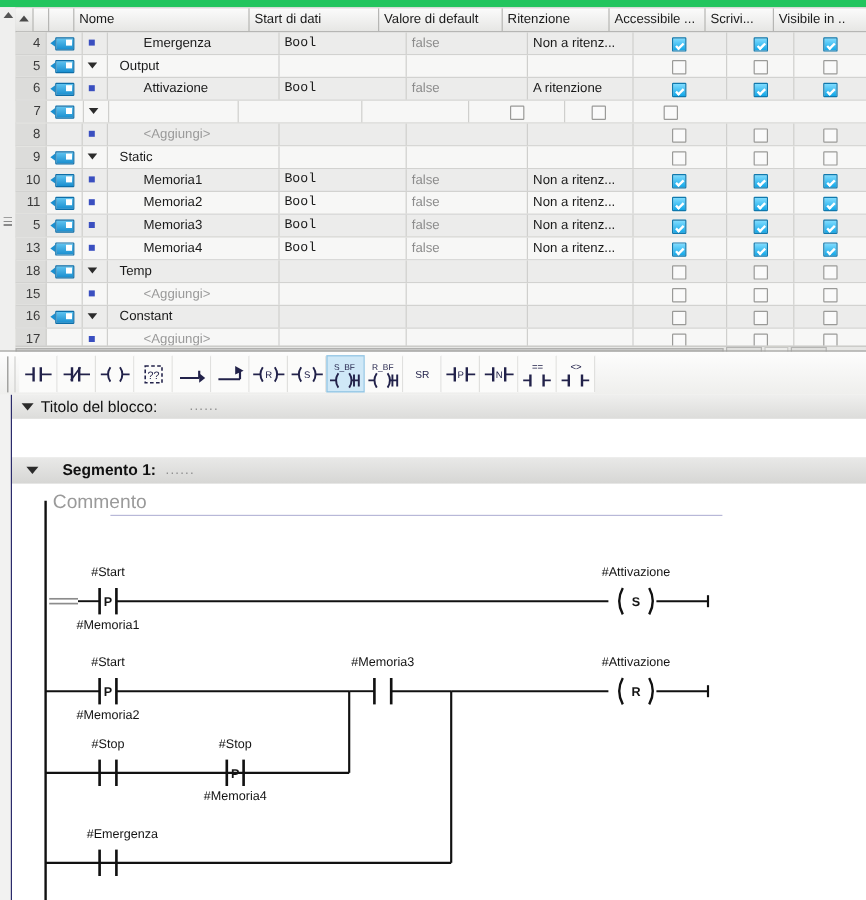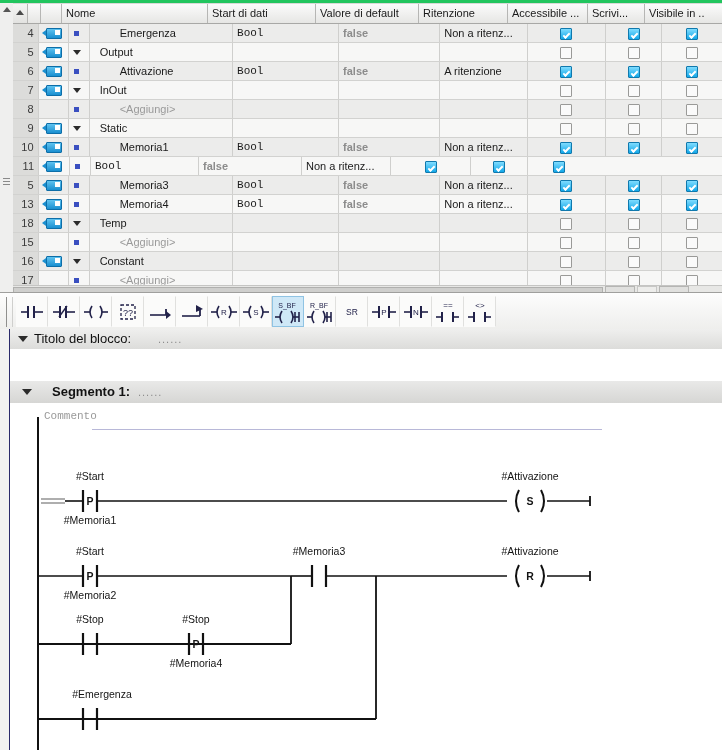--- a/index.html
+++ b/index.html
@@ -8,21 +8,21 @@
     background:#ffffff;
     font-family:"Liberation Sans", sans-serif;
     font-size:11px;
     color:#1a1a1a;
     -webkit-font-smoothing:none;
   }
   
   #iface{
     position:absolute;left:0;top:0;width:722px;height:290px;
     background:#f0f0ef;
-    border-top:3px solid #22c55e;
+    border-top:6px solid #22c55e;
   }
   .tbl{position:absolute;left:0;top:0;width:722px;}
   .hdr{
     display:flex;height:19px;line-height:19px;
     background:linear-gradient(#fbfbfb,#e6e6e4);
     border-bottom:1px solid #a8a8a6;
     border-top:1px solid #d9d9d7;
   }
   .hdr .c{
     border-right:1px solid #b6b6b4;
@@ -42,21 +42,21 @@
     overflow:hidden;white-space:nowrap;padding-left:4px;
   }
   .row.odd{background:#ececeb;}
   .row.even{background:#f7f7f6;}
   .c-num{width:26px;text-align:right;padding-right:4px !important;padding-left:0 !important;
     background:#dcdcda;color:#3a3a3a;border-right:1px solid #bdbdbb;}
   .c-ico{width:31px;padding-left:0 !important;}
   .c-dot{width:21px;padding-left:0 !important;}
   .c-name{width:146px;}
   .c-type{width:108px;font-family:Liberation Mono, monospace;}
-  .c-def{width:103px;color:#8c8c8c;font-weight:bold;}
+  .c-def{width:103px;color:#8c8c8c;}
   .c-ret{width:89px;}
   .c-acc{width:80px;padding-left:0 !important;}
   .c-wr{width:57px;padding-left:0 !important;}
   .c-vis{width:61px;padding-left:0 !important;border-right:none !important;}
 
   
   .tagico{
     display:inline-block;width:16px;height:11px;margin:4px 0 0 7px;
     background:linear-gradient(#5fc3f0,#1a8fd0);
     border:1px solid #0d6ea8;border-radius:1px;
@@ -127,21 +127,21 @@
   #code{position:absolute;left:0;top:329px;width:722px;height:421px;background:#ffffff;}
   #code .railv{position:absolute;left:0;top:0;width:9px;height:421px;background:#f2f2f1;border-right:1px solid #2b2b6b;}
   .blkhdr{
     position:absolute;left:10px;width:712px;height:20px;line-height:20px;
     background:linear-gradient(#efefee,#dcdcda);
   }
   .blkhdr .tw{position:absolute;left:8px;top:7px;width:0;height:0;
     border-left:5px solid transparent;border-right:5px solid transparent;border-top:6px solid #2b2b2b;}
   .blkhdr .tx{position:absolute;left:24px;font-weight:normal;font-size:13px;color:#111;}
   .blkhdr .dots{position:absolute;font-size:11px;color:#8d8d8d;letter-spacing:1px;}
-  .cmt{position:absolute;font-size:11px;color:#9a9a9a;font-family:Liberation Mono, monospace;}
+  .cmt{position:absolute;font-size:16px;color:#9a9a9a;}
   .seghdr{
     position:absolute;left:10px;width:712px;height:22px;line-height:22px;
     background:linear-gradient(#e9e9e8,#d6d6d4);
   }
   .seghdr .tw{position:absolute;left:12px;top:8px;width:0;height:0;
     border-left:5px solid transparent;border-right:5px solid transparent;border-top:6px solid #2b2b2b;}
   .seghdr .tx{position:absolute;left:42px;font-weight:bold;font-size:13px;color:#111;text-align:right;}
   .seghdr .dots{position:absolute;left:128px;font-size:11px;color:#8d8d8d;letter-spacing:1px;}
   #ladder{position:absolute;left:10px;top:88px;width:712px;height:333px;}
   #ladder svg{display:block;}
@@ -240,21 +240,20 @@
           <div class="c c-vis">
             <div class="cbwrap">
               <div class="cb on"></div>
             </div>
           </div>
         </div>
         <div class="row even">
           <div class="c c-num">7</div>
           <div class="c c-ico"><span class="tagico"></span></div>
           <div class="c c-dot"><span class="tri"></span></div>
-          <div class="c c-name"><span class="nm-grp">InOut</span></div>
           <div class="c c-type"></div>
           <div class="c c-def"></div>
           <div class="c c-ret"></div>
           <div class="c c-acc">
             <div class="cbwrap">
               <div class="cb"></div>
             </div>
           </div>
           <div class="c c-wr">
             <div class="cbwrap">
@@ -336,20 +335,21 @@
           <div class="c c-vis">
             <div class="cbwrap">
               <div class="cb on"></div>
             </div>
           </div>
         </div>
         <div class="row even">
           <div class="c c-num">11</div>
           <div class="c c-ico"><span class="tagico"></span></div>
           <div class="c c-dot"><span class="sq"></span></div>
+          <div class="c c-name"><span class="nm-ind">Memoria2</span></div>
           <div class="c c-type">Bool</div>
           <div class="c c-def">false</div>
           <div class="c c-ret">Non a ritenz...</div>
           <div class="c c-acc">
             <div class="cbwrap">
               <div class="cb on"></div>
             </div>
           </div>
           <div class="c c-wr">
             <div class="cbwrap">

